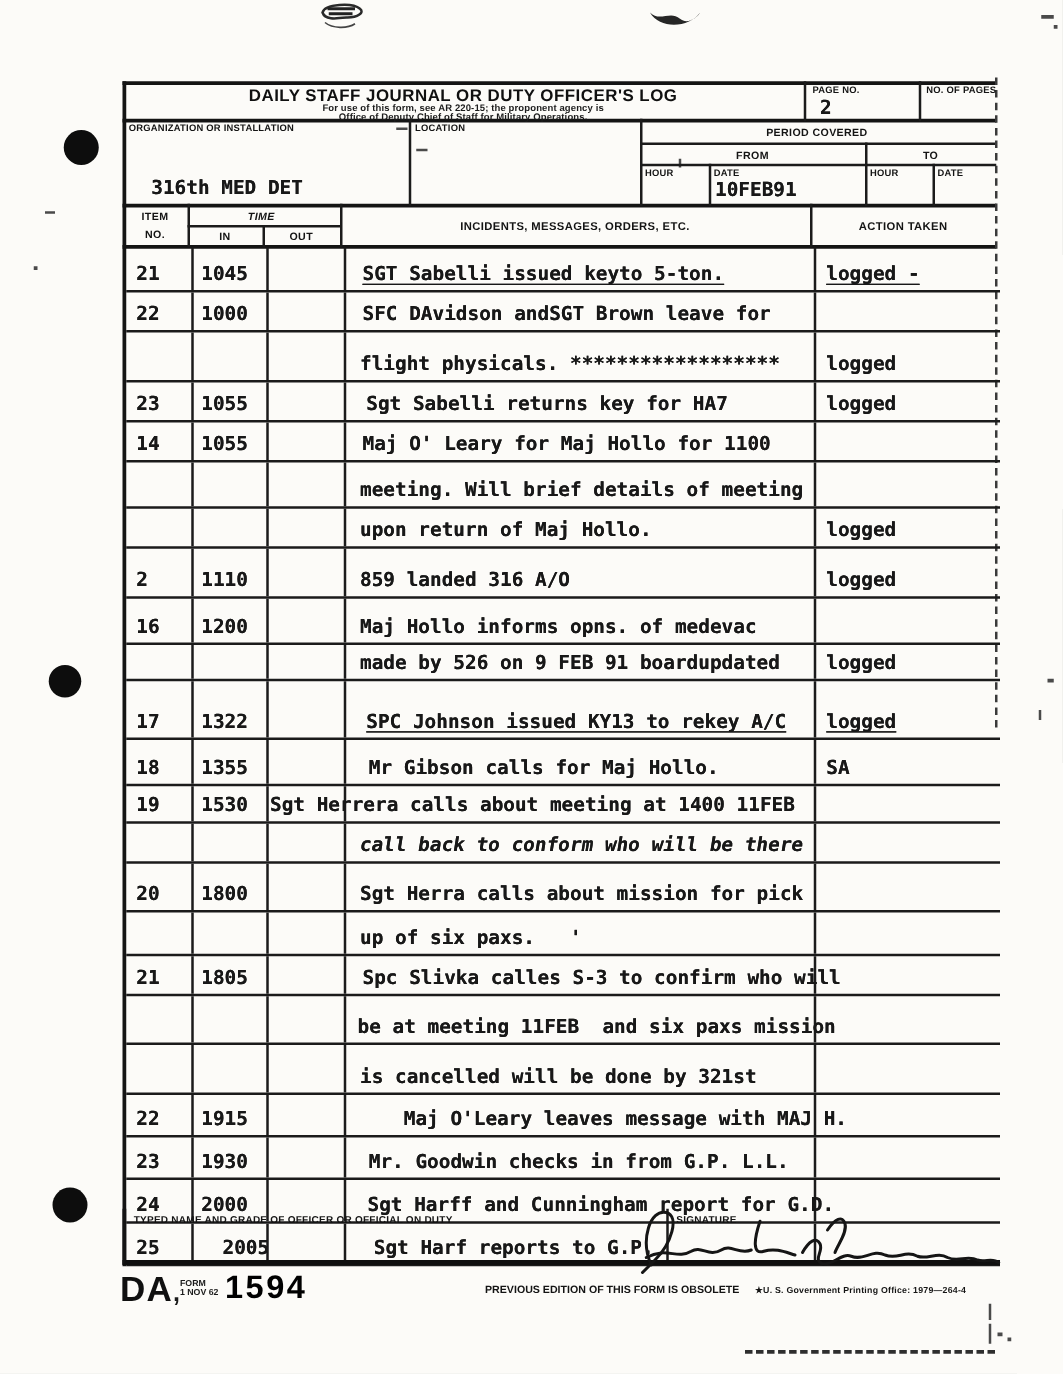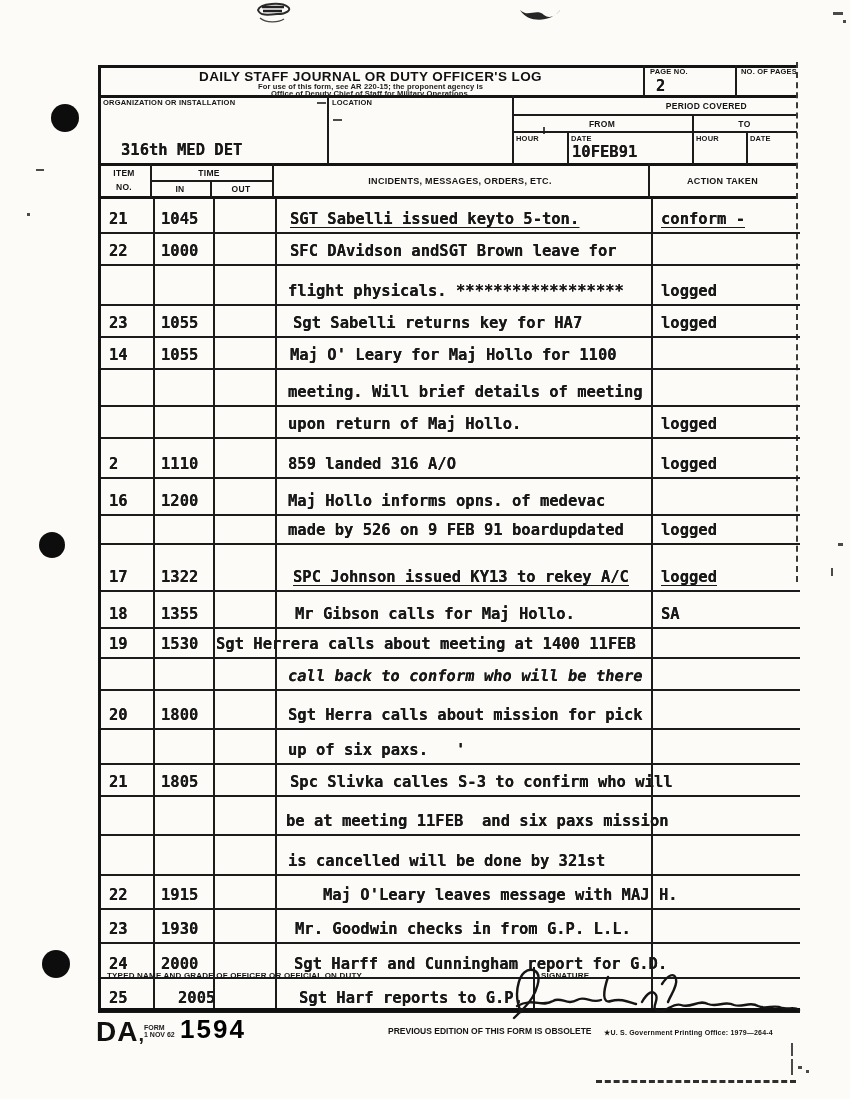--- a/index.html
+++ b/index.html
@@ -83,47 +83,47 @@
   <div class="abs ttl" style="left:98px;top:69px;width:545px;text-align:center;">DAILY STAFF JOURNAL OR DUTY OFFICER'S LOG</div>
   <div class="abs sub" style="left:98px;top:82px;width:545px;text-align:center;">For use of this form, see AR 220-15; the proponent agency is</div>
   <div class="abs sub" style="left:98px;top:89px;width:545px;text-align:center;">Office of Deputy Chief of Staff for Military Operations.</div>
   <div class="abs lbl" style="left:650px;top:68px;">PAGE NO.</div>
   <div class="abs mono" style="left:656px;top:77px;">2</div>
   <div class="abs lbl" style="left:741px;top:68px;width:75px;overflow:hidden;white-space:nowrap;">NO. OF PAGES</div>
 
   <div class="abs lbl" style="left:103px;top:99px;">ORGANIZATION OR INSTALLATION</div>
   <div class="abs mono" style="left:121px;top:141px;">316th MED DET</div>
   <div class="abs lbl" style="left:332px;top:99px;">LOCATION</div>
-  <div class="abs lbl2" style="left:512px;top:101px;width:235px;text-align:right;">PERIOD COVERED</div>
+  <div class="abs lbl2" style="left:512px;top:101px;width:235px;text-align:center;padding-left:24px;">PERIOD COVERED</div>
   <div class="abs lbl2" style="left:512px;top:119px;width:180px;text-align:center;">FROM</div>
   <div class="abs lbl2" style="left:692px;top:119px;width:105px;text-align:center;">TO</div>
   <div class="abs lbl" style="left:516px;top:135px;">HOUR</div>
   <div class="abs lbl" style="left:571px;top:135px;">DATE</div>
   <div class="abs mono" style="left:572px;top:143px;">10FEB91</div>
   <div class="abs lbl" style="left:696px;top:135px;">HOUR</div>
   <div class="abs lbl" style="left:750px;top:135px;">DATE</div>
 
   <div class="abs lbl2" style="left:98px;top:168px;width:52px;text-align:center;">ITEM</div>
   <div class="abs lbl2" style="left:98px;top:182px;width:52px;text-align:center;">NO.</div>
-  <div class="abs lbl2" style="left:150px;top:168px;width:118px;text-align:center;">TIME</div>
+  <div class="abs lbl2" style="left:150px;top:168px;width:118px;text-align:center;font-style:italic;">TIME</div>
   <div class="abs lbl2" style="left:150px;top:184px;width:60px;text-align:center;">IN</div>
   <div class="abs lbl2" style="left:210px;top:184px;width:62px;text-align:center;">OUT</div>
   <div class="abs lbl2" style="left:272px;top:176px;width:376px;text-align:center;font-size:9px;">INCIDENTS, MESSAGES, ORDERS, ETC.</div>
   <div class="abs lbl2" style="left:648px;top:176px;width:149px;text-align:center;font-size:9px;">ACTION TAKEN</div>
 
   <div id="rows">
       <div class="trow" style="height: 34px;">
         <div class="vd" style="left: 52px;"></div>
         <div class="vd" style="left: 112px;"></div>
         <div class="vd" style="left: 174px;"></div>
         <div class="vd" style="left: 550px;"></div>
         <span class="cell mono" style="left: 8px;">21</span>
         <span class="cell mono" style="left: 60px;">1045</span>
         <span class="cell mono ul" style="left: 189px;">SGT Sabelli issued keyto 5-ton.</span>
-        <span class="cell mono ul" style="left: 560px;">conform -</span>
+        <span class="cell mono ul" style="left: 560px;">logged -</span>
       </div>
       <div class="trow" style="height: 30px;">
         <div class="vd" style="left: 52px;"></div>
         <div class="vd" style="left: 112px;"></div>
         <div class="vd" style="left: 174px;"></div>
         <div class="vd" style="left: 550px;"></div>
         <span class="cell mono" style="left: 8px;">22</span>
         <span class="cell mono" style="left: 60px;">1000</span>
         <span class="cell mono" style="left: 189px;">SFC DAvidson andSGT Brown leave for</span>
       </div>

